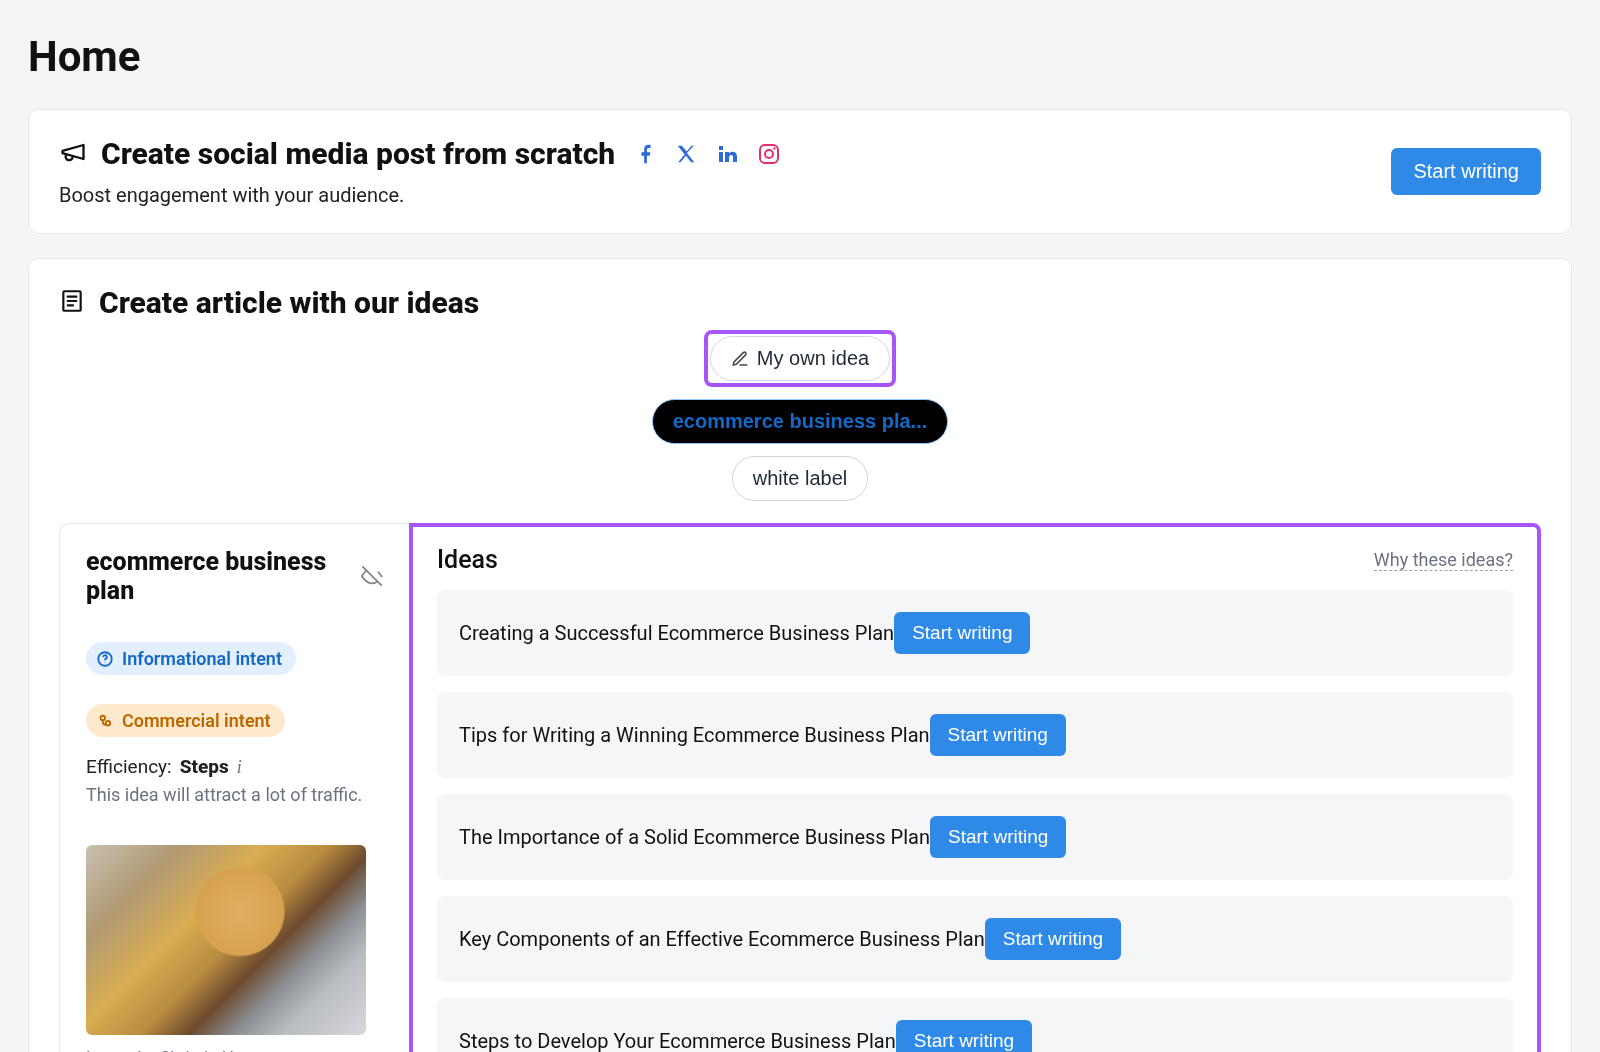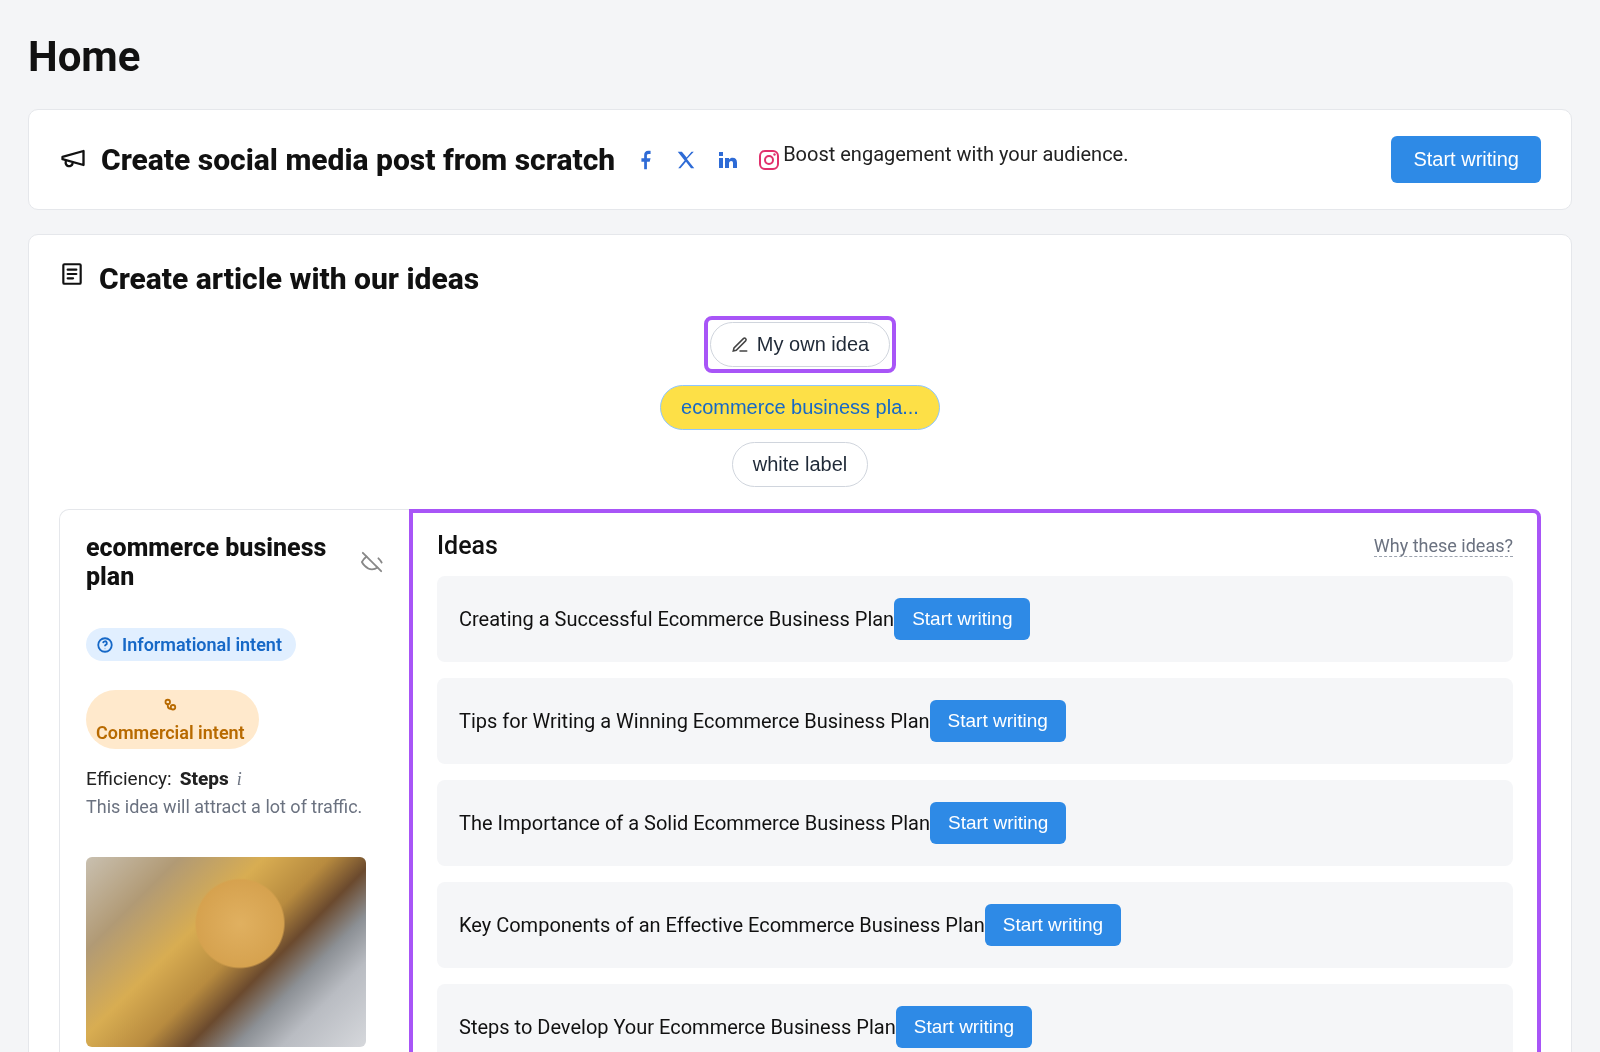--- a/index.html
+++ b/index.html
@@ -23,21 +23,22 @@
     margin-bottom: 24px;
   }
   
   .social-header {
     display: flex;
     align-items: center;
     justify-content: space-between;
   }
   .social-left {
     display: flex;
-    gap: 2px;
+    flex-direction: column;
+    gap: 12px;
   }
   .social-title-row {
     display: flex;
     align-items: center;
     gap: 14px;
   }
   .social-title {
     font-size: 30px;
     font-weight: 800;
   }
@@ -57,23 +58,23 @@
     border: none;
     border-radius: 6px;
     font-size: 20px;
     font-weight: 500;
     padding: 12px 22px;
     cursor: pointer;
   }
   
   .article-title-row {
     display: flex;
-    align-items: flex-start;
+    align-items: center;
     gap: 14px;
-    margin-bottom: 20px;
+    margin-bottom: 10px;
   }
   .article-title {
     font-size: 30px;
     font-weight: 800;
   }
   .chips {
     display: flex;
     align-items: center;
     gap: 12px;
     flex-direction: column;
@@ -84,23 +85,24 @@
     border-radius: 999px;
     padding: 10px 20px;
     font-size: 20px;
     color: #1f2937;
     cursor: pointer;
     display: inline-flex;
     align-items: center;
     gap: 8px;
   }
   .chip.active {
-    background: #fde047;
+    background: #000000;
     border-color: #8ec6ff;
     color: #1668c7;
+    font-weight: bold;
   }
   .highlight-purple {
     border: 4px solid #a855f7;
     border-radius: 8px;
     padding: 2px;
   }
   .highlight-wrap-own {
     display: inline-block;
   }
   .content-row {
@@ -144,21 +146,20 @@
     gap: 8px;
     margin-top: 19px;
   }
   .intent-info {
     background: #e1efff;
     color: #1668c7;
   }
   .intent-comm {
     background: #ffe9cc;
     color: #b86a00;
-    flex-direction: column;
   }
   .eff-row {
     font-size: 19px;
     color: #222;
     display: flex;
     align-items: center;
     gap: 8px;
     margin-bottom: 6px;
   }
   .eff-value {

